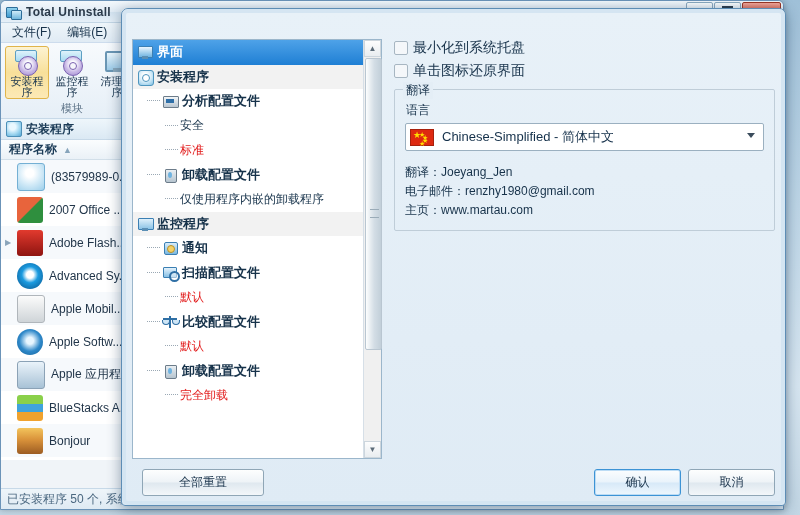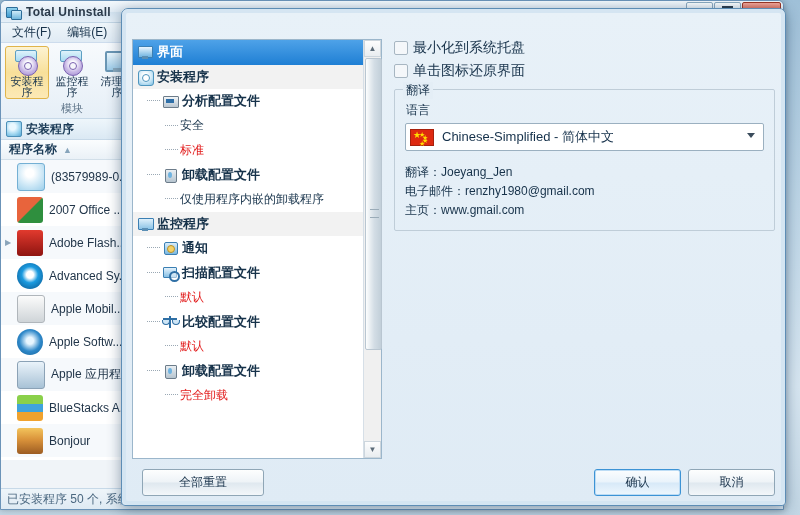--- a/index.html
+++ b/index.html
@@ -631,21 +631,21 @@
                 <span class="star s4">★</span>
                 <span class="star s5">★</span>
             </span>
             <span class="cval">Chinese-Simplified - 简体中文</span>
             <span class="carrow"></span>
           </div>
 
           <div class="credits">
             <div>翻译：Joeyang_Jen</div>
             <div>电子邮件：renzhy1980@gmail.com</div>
-            <div>主页：www.gmail.com</div>
+            <div>主页：www.martau.com</div>
           </div>
         </div>
 
       </div>
     </div>
 
     <div class="dlg-footer">
       <span class="btn btn-reset">全部重置</span>
       <span class="btn primary btn-ok">确认</span>
       <span class="btn btn-cancel">取消</span>

